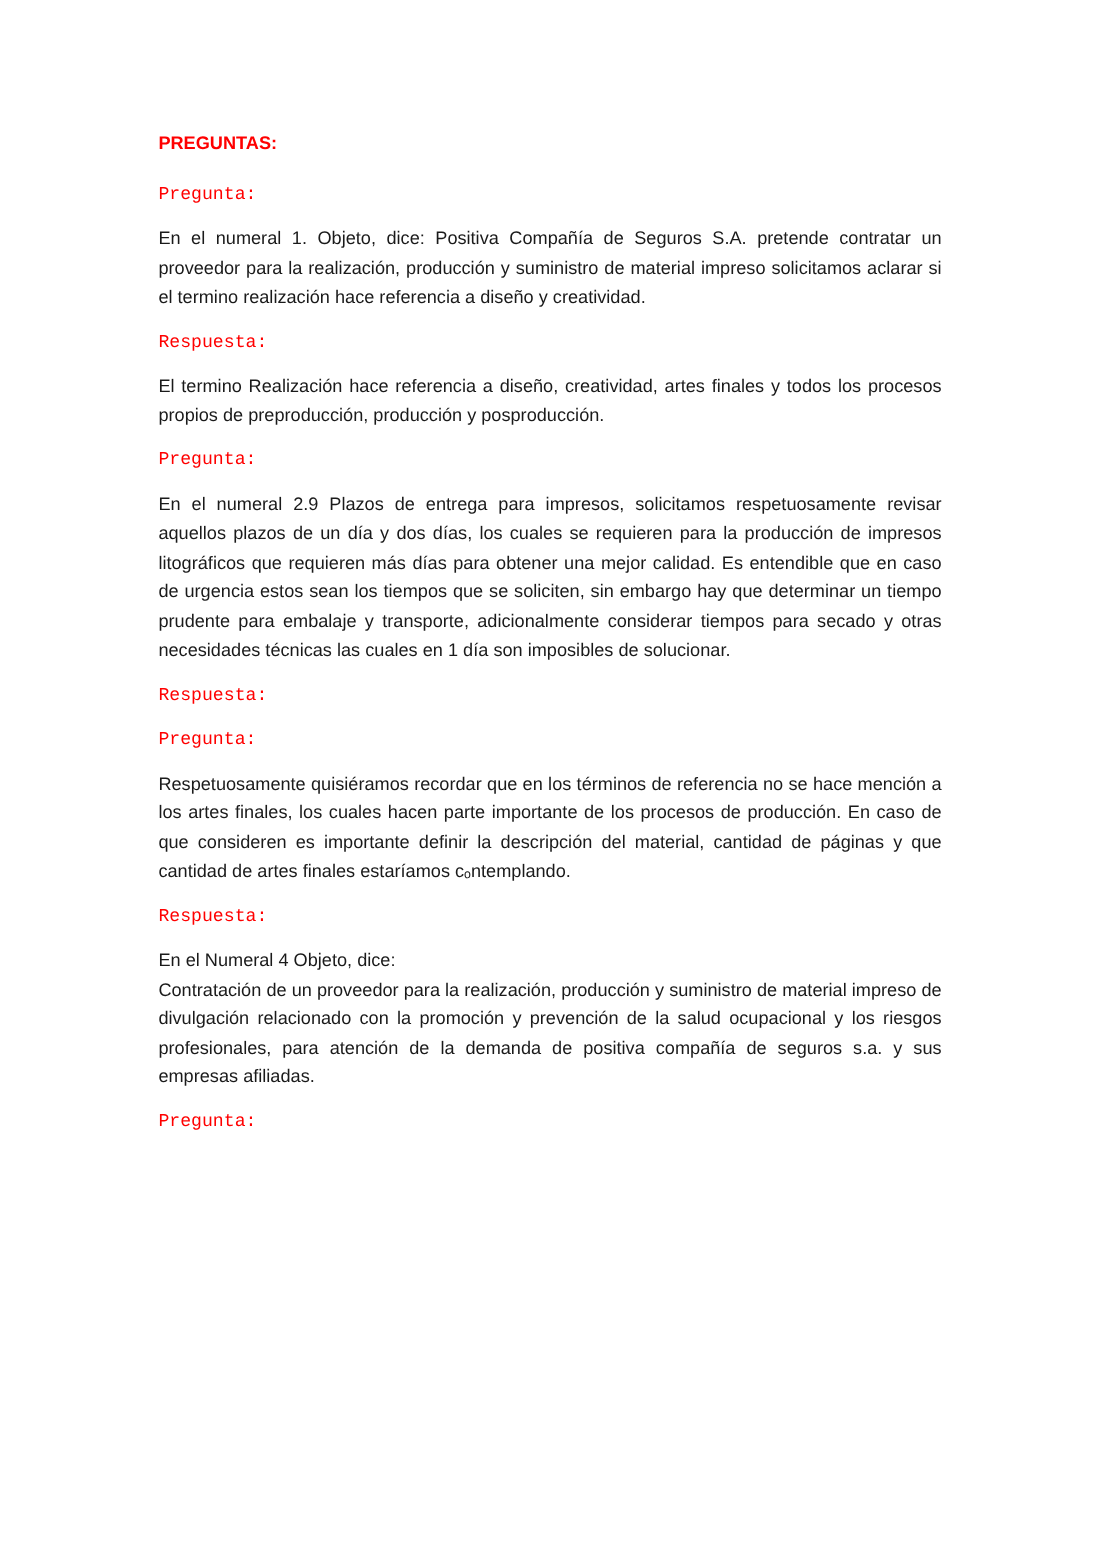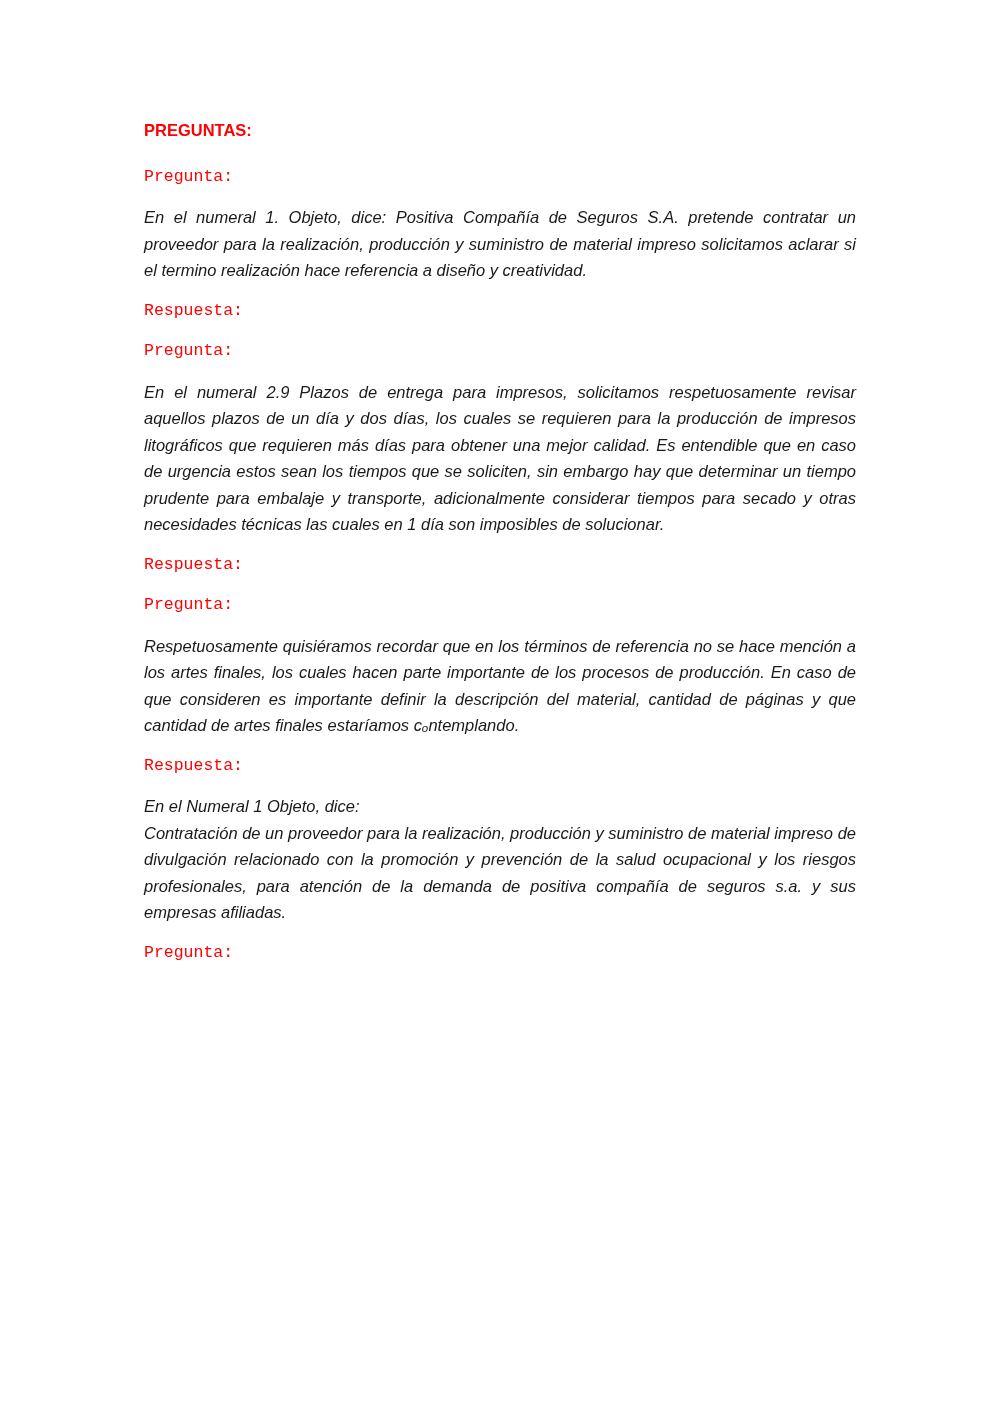--- a/index.html
+++ b/index.html
@@ -29,21 +29,20 @@
   .label {
     color: var(--red, #ff0000);
     font-weight: 400;
     margin: 0 0 14px 0;
     font-family: Liberation Mono, monospace;
   }
   .para {
     margin: 0 0 14px 0;
     text-align: justify;
     color: var(--body, #1a1a1a);
-    font-style: italic;
   }
   .para .line {
     display: block;
     text-align: justify;
   }
   .page-number {
     position: absolute;
     top: 1308px;
     right: 144px;
     font-size: 15px;
@@ -55,32 +54,33 @@
 <body>
 
 <div class="page">
 
   <div class="heading">PREGUNTAS:</div>
 
   <p class="label">Pregunta:</p>
   <p class="para">En el numeral 1. Objeto,  dice: Positiva Compañía de Seguros S.A. pretende contratar un proveedor para la realización, producción y suministro de material impreso solicitamos aclarar si el termino realización hace referencia a diseño y creatividad.</p>
 
   <p class="label">Respuesta:</p>
+  <p class="para">El termino Realización hace referencia a diseño, creatividad, artes finales y todos los procesos propios de preproducción, producción y posproducción.</p>
 
   <p class="label">Pregunta:</p>
   <p class="para">En el numeral 2.9 Plazos de entrega para impresos, solicitamos respetuosamente revisar aquellos plazos de un día y dos días, los cuales se requieren para la producción de impresos litográficos que requieren más días para obtener una mejor calidad.  Es entendible que en caso de urgencia estos sean los tiempos que se soliciten, sin embargo hay que determinar un tiempo prudente para embalaje y transporte, adicionalmente considerar tiempos para secado y otras necesidades técnicas las cuales en 1 día son imposibles de solucionar.</p>
 
   <p class="label">Respuesta:</p>
 
   <p class="label">Pregunta:</p>
   <p class="para">Respetuosamente quisiéramos recordar que en los términos de referencia no se hace mención a los artes finales, los cuales hacen parte importante de los procesos de producción.  En caso de que consideren es importante definir la descripción del material, cantidad de páginas y que cantidad de artes finales estaríamos cₒntemplando.</p>
 
   <p class="label">Respuesta:</p>
   <p class="para">
-    <span class="line">En el Numeral 1 Objeto, dice:</span>
+    <span class="line">En el Numeral 4 Objeto, dice:</span>
     <span class="line">Contratación de un proveedor para la realización, producción y suministro de material impreso de divulgación relacionado con la promoción y prevención de la salud ocupacional y los riesgos profesionales, para atención de la demanda de positiva compañía de seguros s.a. y sus empresas afiliadas.</span>
   </p>
 
   <p class="label">Pregunta:</p>
 
   <div class="page-number">1</div>
 
 </div>
 
 </body></html>

